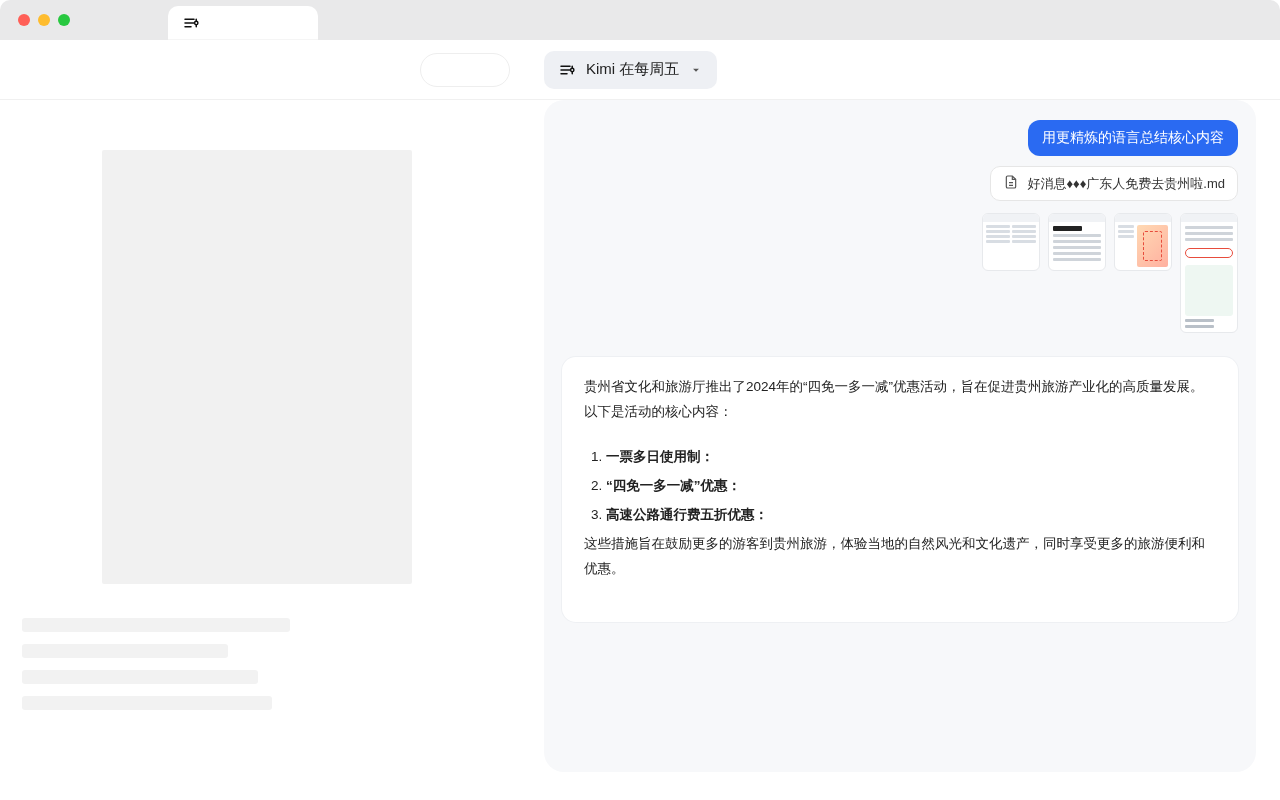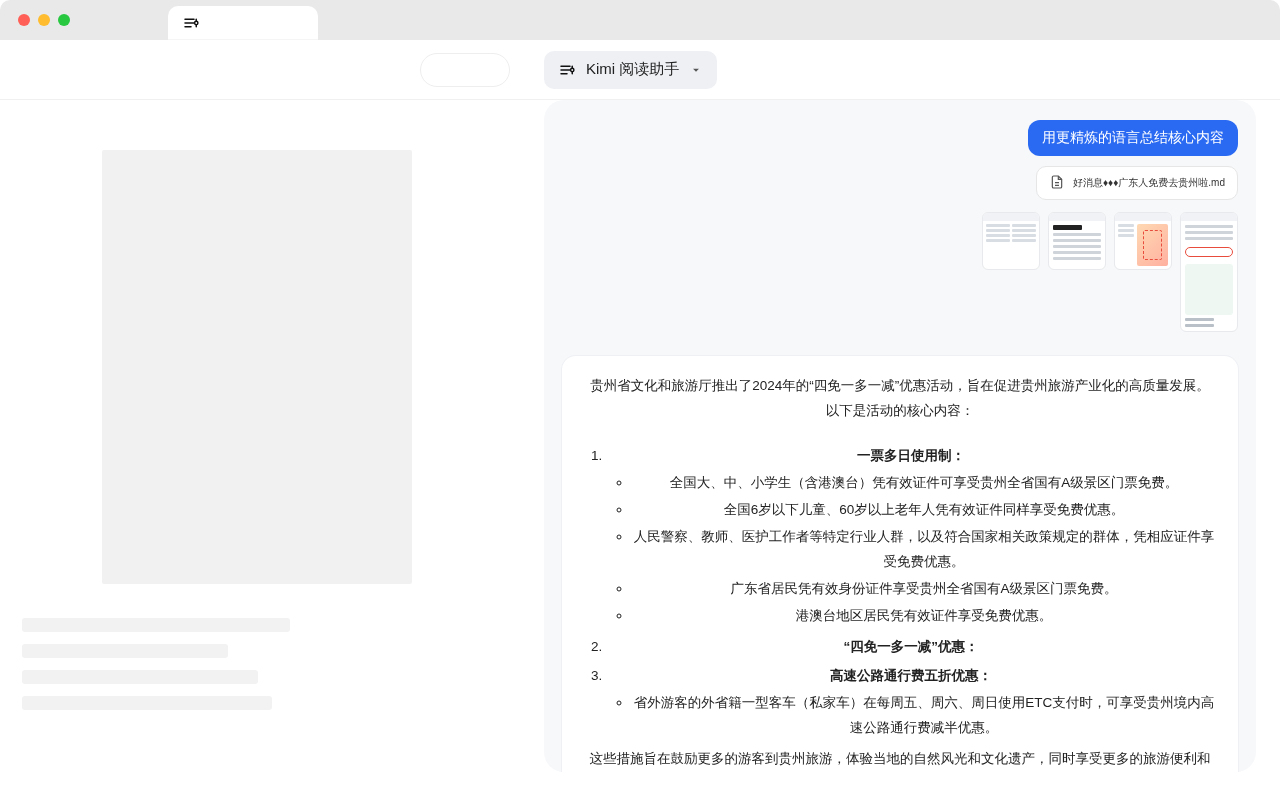--- a/index.html
+++ b/index.html
@@ -20,25 +20,25 @@
   .assistant-chip .icon { width:18px; height:18px; }
   .assistant-chip .label { font-size:15px; color:#222; }
   .assistant-chip .caret { width:14px; height:14px; }
   
   .main { display:flex; height:700px; }
   .left { width:544px; padding:10px 20px 20px 20px; display:flex; flex-direction:column; }
   .image-skel { width:310px; height:434px; background:#f1f1f1; border-radius:2px; margin:40px auto 30px 82px; }
   .line-skels { padding-left:2px; padding-top:4px; }
   .line-skels .sk { height:14px; background:#f2f2f2; border-radius:3px; margin-bottom:12px; }
   .sk.w1{width:268px;} .sk.w2{width:206px;} .sk.w3{width:236px;} .sk.w4{width:250px;}
-  .right { flex:1; padding:0 24px 24px 0;text-align:center; }
+  .right { flex:1; padding:0 24px 24px 0; }
   .chat-panel { background:#f7f8fa; border-radius:20px; height:672px; padding:20px 18px; display:flex; flex-direction:column; overflow:hidden; }
   .user-area { display:flex; flex-direction:column; align-items:flex-end; gap:10px; }
   .user-bubble { background:#2a6af2; color:#fff; border-radius:12px; padding:9px 14px; font-size:14px; }
-  .file-chip { background:#fff; border:1px solid #e6e6e6; border-radius:10px; padding:7px 12px; display:flex; align-items:center; gap:8px; font-size:10px; color:#333; }
+  .file-chip { background:#fff; border:1px solid #e6e6e6; border-radius:10px; padding:7px 12px; display:flex; align-items:center; gap:8px; font-size:13px; color:#333; }
   .file-chip svg{width:16px;height:16px;}
   .thumbs { display:flex; gap:8px; margin-top:2px; }
   .thumb { width:58px; height:58px; background:#fff; border:1px solid #e7e9ec; border-radius:6px; overflow:hidden; display:flex; flex-direction:column; }
   .thumb .bar{height:8px;background:#f0f2f5;}
   .thumb .body{flex:1;display:flex;gap:2px;padding:3px;}
   .thumb .col{flex:1;display:flex;flex-direction:column;gap:2px;}
   .thumb .ln{height:3px;background:#d8dde3;border-radius:1px;}
   .thumb.t2 .body{flex-direction:column;padding:4px;gap:3px;}
   .thumb.t2 .title{height:5px;width:60%;background:#222;border-radius:1px;}
   .thumb.t2 .row{height:3px;background:#cfd4da;border-radius:1px;}
@@ -92,21 +92,21 @@
     <span class="icon">
       <svg viewBox="0 0 24 24" fill="none" stroke="#111" stroke-width="2" stroke-linecap="round">
         <path d="M4 7h12"></path>
           <path d="M4 12h12"></path>
           <path d="M4 17h8"></path>
         <circle cx="19" cy="12" r="2.2"></circle>
         <path d="M19 9.8V7"></path>
           <path d="M19 14.2V17"></path>
       </svg>
     </span>
-    <span class="label">Kimi 阅读助手</span>
+    <span class="label">Kimi 在每周五</span>
     <span class="caret">
       <svg viewBox="0 0 24 24" fill="#555">
           <path d="M7 10l5 5 5-5z"></path>
         </svg>
     </span>
   </div>
 </div>
 
 <div class="main">
 
@@ -188,36 +188,26 @@
             </div>
           </div>
         </div>
       </div>
 
       <div class="answer-card">
         <p>贵州省文化和旅游厅推出了2024年的“四免一多一减”优惠活动，旨在促进贵州旅游产业化的高质量发展。以下是活动的核心内容：</p>
         <ol>
           <li>
             <span class="h">一票多日使用制：</span>
-            <ul>
-              <li>全国大、中、小学生（含港澳台）凭有效证件可享受贵州全省国有A级景区门票免费。</li>
-              <li>全国6岁以下儿童、60岁以上老年人凭有效证件同样享受免费优惠。</li>
-              <li>人民警察、教师、医护工作者等特定行业人群，以及符合国家相关政策规定的群体，凭相应证件享受免费优惠。</li>
-              <li>广东省居民凭有效身份证件享受贵州全省国有A级景区门票免费。</li>
-              <li>港澳台地区居民凭有效证件享受免费优惠。</li>
-            </ul>
           </li>
           <li>
             <span class="h">“四免一多一减”优惠：</span>
           </li>
           <li>
             <span class="h">高速公路通行费五折优惠：</span>
-            <ul>
-              <li>省外游客的外省籍一型客车（私家车）在每周五、周六、周日使用ETC支付时，可享受贵州境内高速公路通行费减半优惠。</li>
-            </ul>
           </li>
         </ol>
         <p class="closing">这些措施旨在鼓励更多的游客到贵州旅游，体验当地的自然风光和文化遗产，同时享受更多的旅游便利和优惠。</p>
       </div>
 
     </div>
   </div>
 </div>
 
 </body></html>

